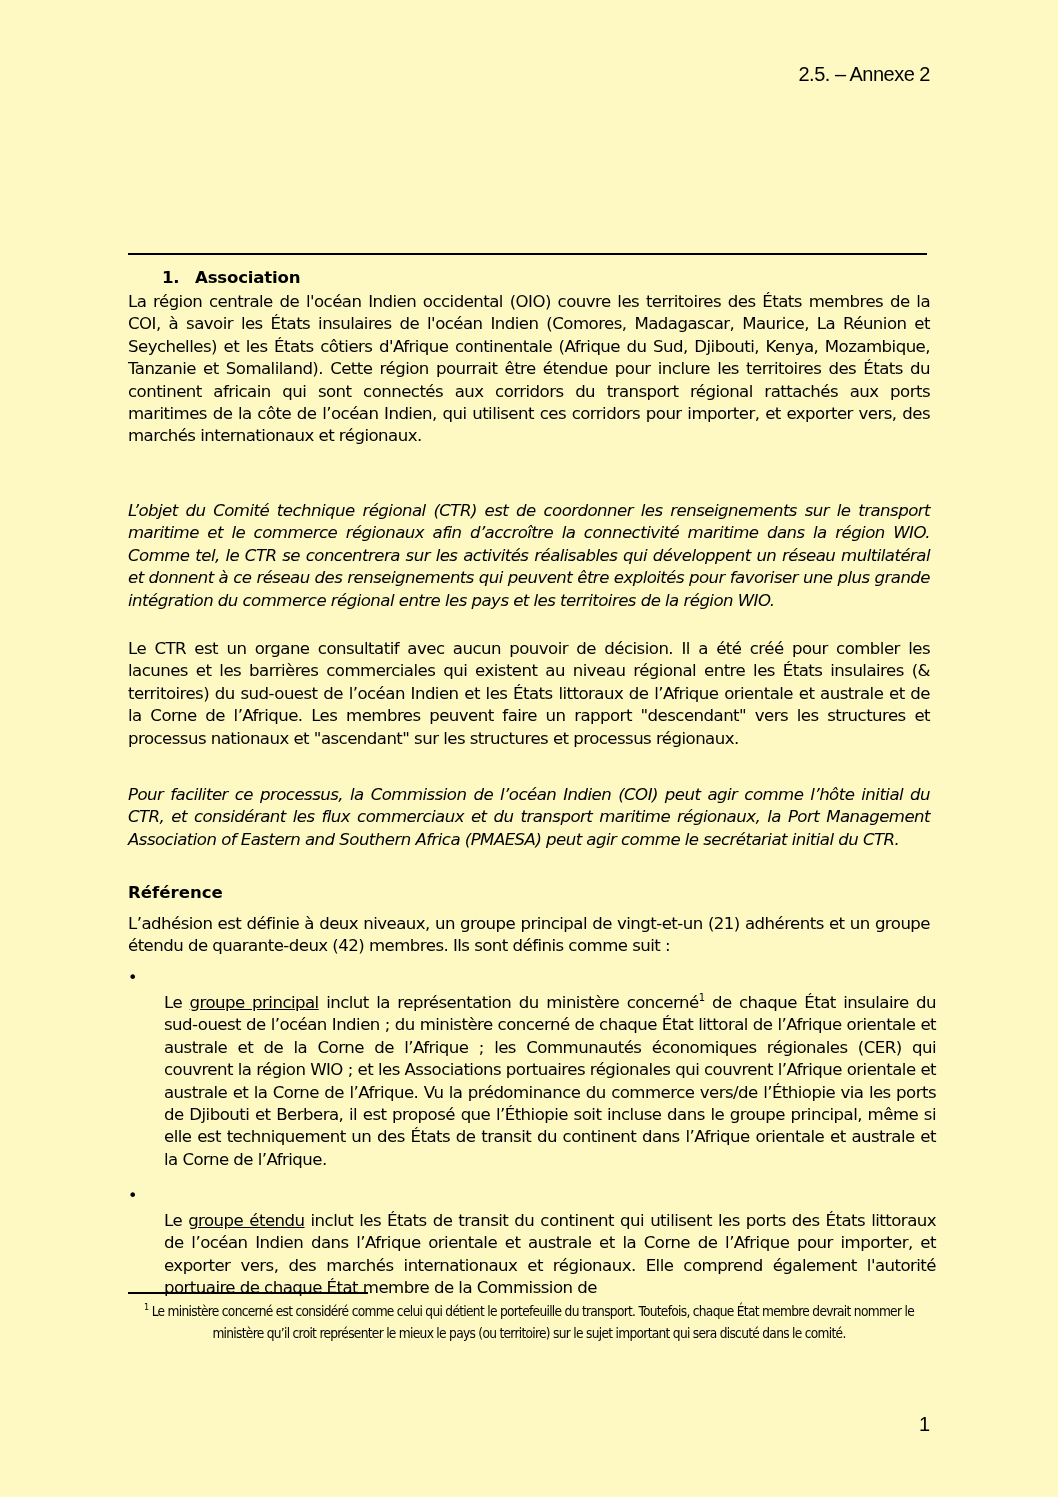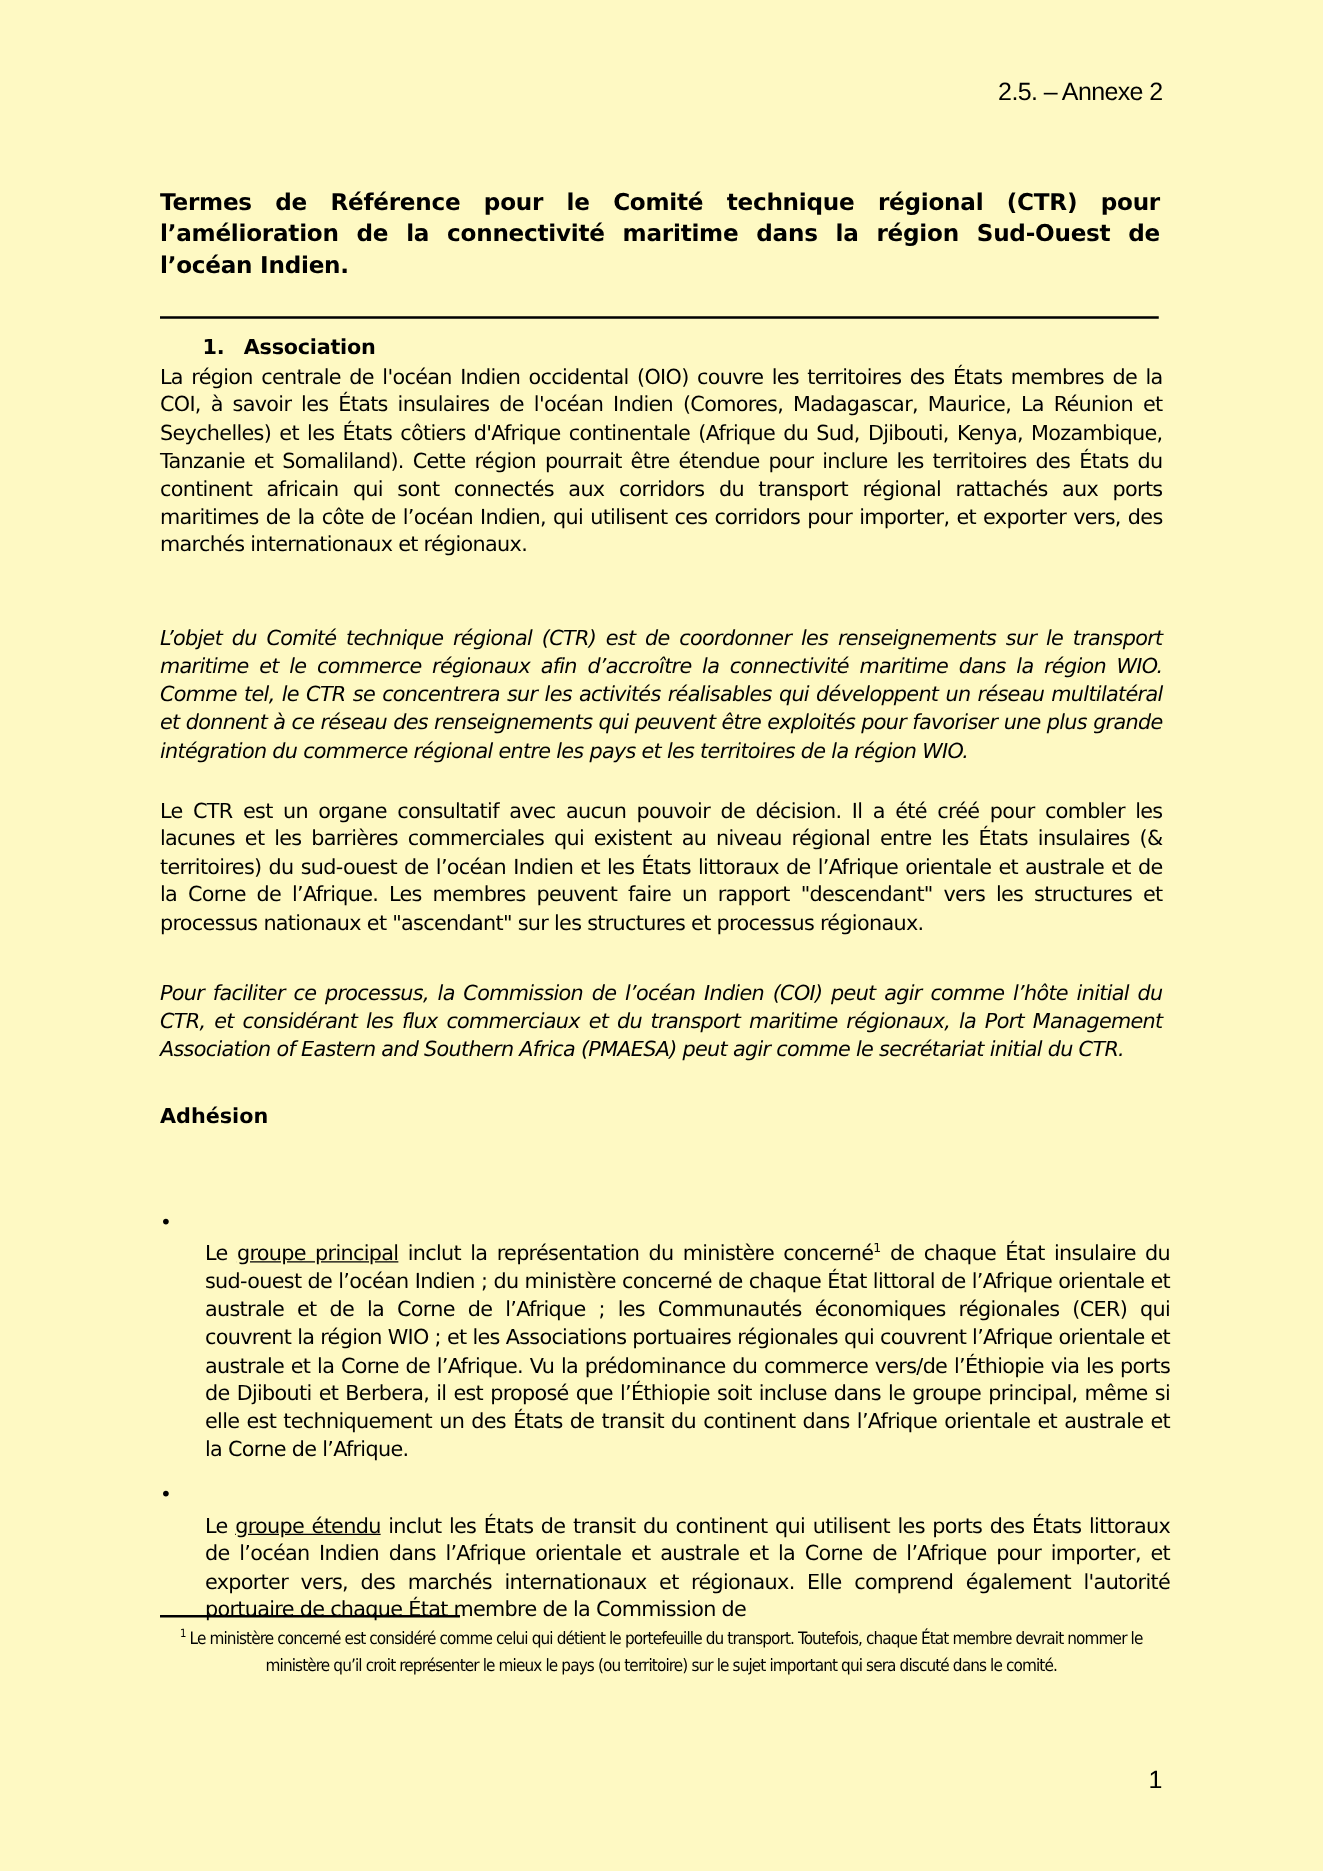--- a/index.html
+++ b/index.html
@@ -60,21 +60,20 @@
       font-family: "Liberation Sans", sans-serif; font-size: 20px;
     }
   </style>
 </head>
 <body>
 
 <div class="page">
 
   <div class="header-right">2.5. – Annexe 2</div>
 
-  <div class="title">Termes de Référence pour le Comité technique régional (CTR) pour l’amélioration de la connectivité maritime dans la région Sud-Ouest de l’océan Indien.</div>
 
   <div class="rule"></div>
 
   <div class="section-h">
     <span class="num">1.</span>
     <span>Association</span>
   </div>
 
   <div class="body-block" style="top:291px;">
     <p class="p">La région centrale de l'océan Indien occidental (OIO) couvre les territoires des États membres de la COI, à savoir les États insulaires de l'océan Indien (Comores, Madagascar, Maurice, La Réunion et Seychelles) et les États côtiers d'Afrique continentale (Afrique du Sud, Djibouti, Kenya, Mozambique, Tanzanie et Somaliland). Cette région pourrait être étendue pour inclure les territoires des États du continent africain qui sont connectés aux corridors du transport régional rattachés aux ports maritimes de la côte de l’océan Indien, qui utilisent ces corridors pour importer, et exporter vers, des marchés internationaux et régionaux.</p>
@@ -85,22 +84,25 @@
   </div>
 
   <div class="body-block" style="top:638px;">
     <p class="p">Le CTR est un organe consultatif avec aucun pouvoir de décision. Il a été créé pour combler les lacunes et les barrières commerciales qui existent au niveau régional entre les États insulaires (&amp; territoires) du sud-ouest de l’océan Indien et les États littoraux de l’Afrique orientale et australe et de la Corne de l’Afrique. Les membres peuvent faire un rapport "descendant" vers les structures et processus nationaux et "ascendant" sur les structures et processus régionaux.</p>
   </div>
 
   <div class="body-block" style="top:784px;font-style:italic;">
     <p class="p">Pour faciliter ce processus, la Commission de l’océan Indien (COI) peut agir comme l’hôte initial du CTR, et considérant les flux commerciaux et du transport maritime régionaux, la Port Management Association of Eastern and Southern Africa (PMAESA) peut agir comme le secrétariat initial du CTR.</p>
   </div>
 
-  <div class="sub-h">Adhésion</div>
+  <div class="sub-h">Référence</div>
 
+  <div class="body-block" style="top:913px;">
+    <p class="p">L’adhésion est définie à deux niveaux, un groupe principal de vingt-et-un (21) adhérents et un groupe étendu de quarante-deux (42) membres. Ils sont définis comme suit :</p>
+  </div>
 
   <div class="bullet-item" style="top:968px;">
     <span class="bullet-dot">•</span>
     <div class="bullet-text"><span>Le </span><span class="ul">groupe principal</span><span> inclut la représentation du ministère concerné</span><sup>1</sup><span> de chaque État insulaire du sud-ouest de l’océan Indien ; du ministère concerné de chaque État littoral de l’Afrique orientale et australe et de la Corne de l’Afrique ; les Communautés économiques régionales (CER) qui couvrent la région WIO ; et les Associations portuaires régionales qui couvrent l’Afrique orientale et australe et la Corne de l’Afrique. Vu la prédominance du commerce vers/de l’Éthiopie via les ports de Djibouti et Berbera, il est proposé que l’Éthiopie soit incluse dans le groupe principal, même si elle est techniquement un des États de transit du continent dans l’Afrique orientale et australe et la Corne de l’Afrique.</span></div>
   </div>
 
   <div class="bullet-item" style="top:1186px;">
     <span class="bullet-dot">•</span>
     <div class="bullet-text"><span>Le </span><span class="ul">groupe étendu</span><span> inclut les États de transit du continent qui utilisent les ports des États littoraux de l’océan Indien dans l’Afrique orientale et australe et la Corne de l’Afrique pour importer, et exporter vers, des marchés internationaux et régionaux. Elle comprend également l'autorité portuaire de chaque État membre de la Commission de</span></div>
   </div>

